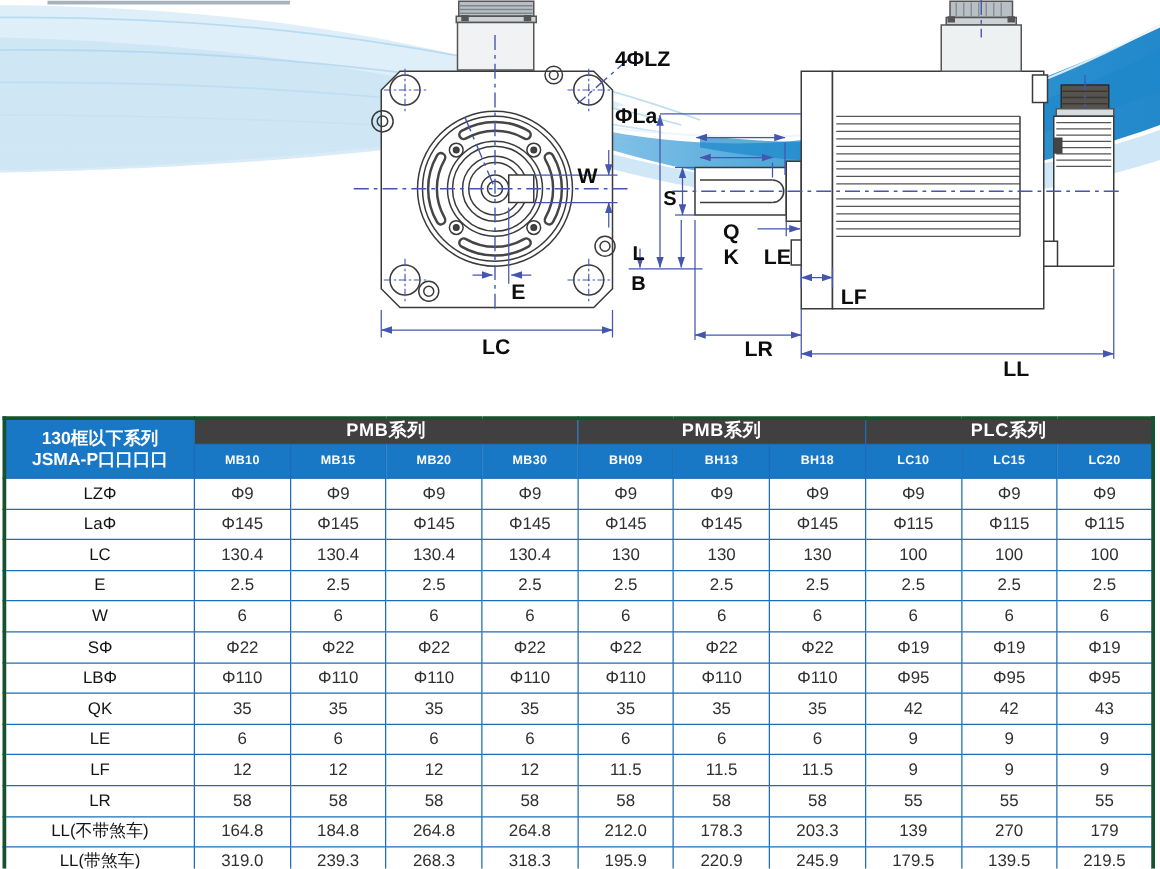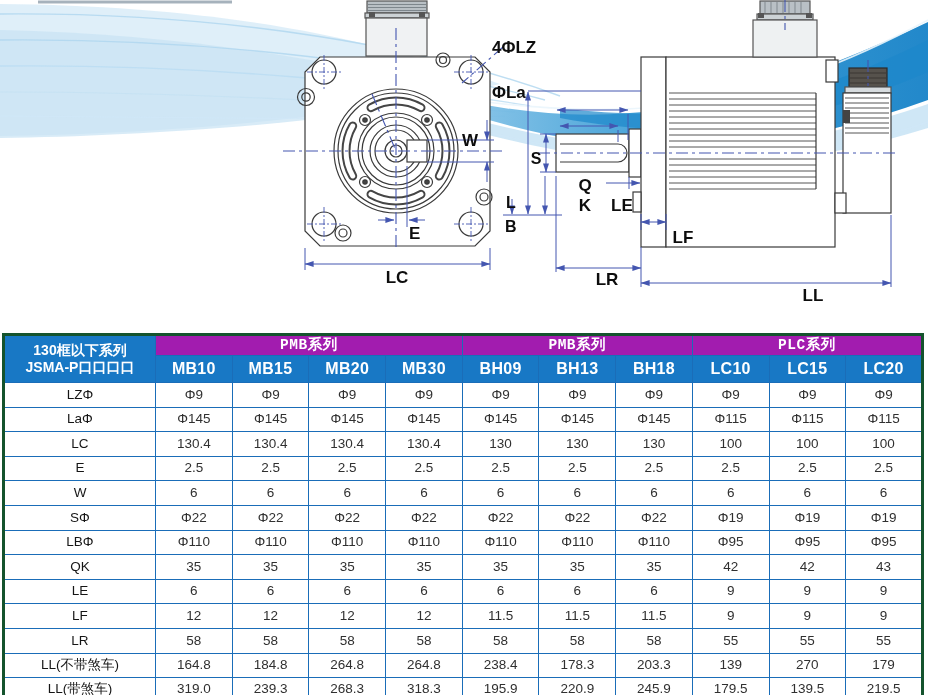--- a/index.html
+++ b/index.html
@@ -11,22 +11,22 @@
   
   table.spec{position:absolute;left:2px;top:333px;width:922px;border-collapse:collapse;
              table-layout:fixed;border:3px solid #14532d;}
   table.spec th,table.spec td{border:1.6px solid #1a6db8;padding:0;text-align:center;
              vertical-align:middle;line-height:1.05;}
   table.spec col.lbl{width:152px;}
   tr.hrow1{height:21px;} tr.hrow2{height:27px;}
   tbody tr{height:24.6px;}
   th.corner{background:#1878c5;color:#fff;font-weight:700;font-size:14px;}
   th.corner .cl{display:block;line-height:1.25;}
-  th.group{background:#a21caf;color:#fff;font-weight:700;font-size:14.5px;letter-spacing:.5px;font-family:Liberation Mono, monospace;}
-  th.model{background:#1878c5;color:#fff;font-weight:700;font-size:16px;letter-spacing:.3px;}
+  th.group{background:#404040;color:#fff;font-weight:700;font-size:14.5px;letter-spacing:.5px;}
+  th.model{background:#1878c5;color:#fff;font-weight:700;font-size:10px;letter-spacing:.3px;}
   tbody th.rowlbl{background:#fff;color:#151515;font-weight:400;font-size:13.5px;text-align:center;}
   tbody td{background:#fff;color:#303030;font-size:13.5px;}
 
   
   text.dlab{font-family:"Liberation Sans",sans-serif;font-weight:700;font-size:17px;fill:#0d0d0d;}
   text.dlab.sm{font-size:16px;}
 </style>
 </head>
 <body>
 
@@ -468,21 +468,21 @@
           <td>55</td>
           <td>55</td>
           <td>55</td>
         </tr>
         <tr>
           <th class="rowlbl">LL(不带煞车)</th>
           <td>164.8</td>
           <td>184.8</td>
           <td>264.8</td>
           <td>264.8</td>
-          <td>238.4</td>
+          <td>212.0</td>
           <td>178.3</td>
           <td>203.3</td>
           <td>139</td>
           <td>270</td>
           <td>179</td>
         </tr>
         <tr>
           <th class="rowlbl">LL(带煞车)</th>
           <td>319.0</td>
           <td>239.3</td>

